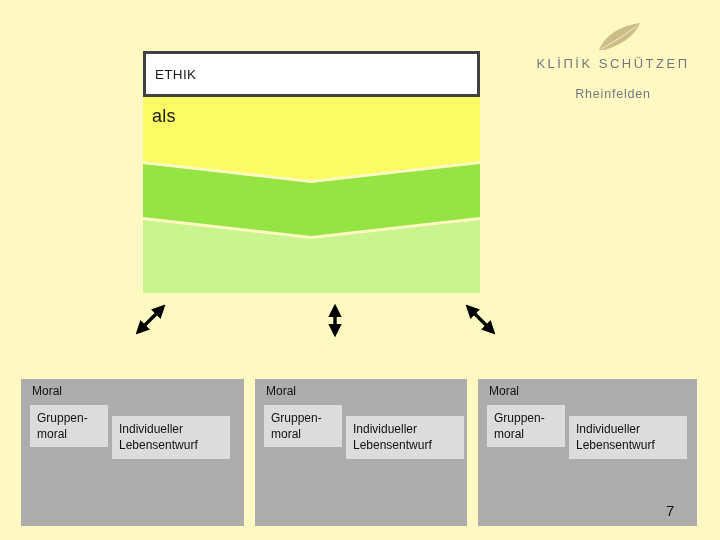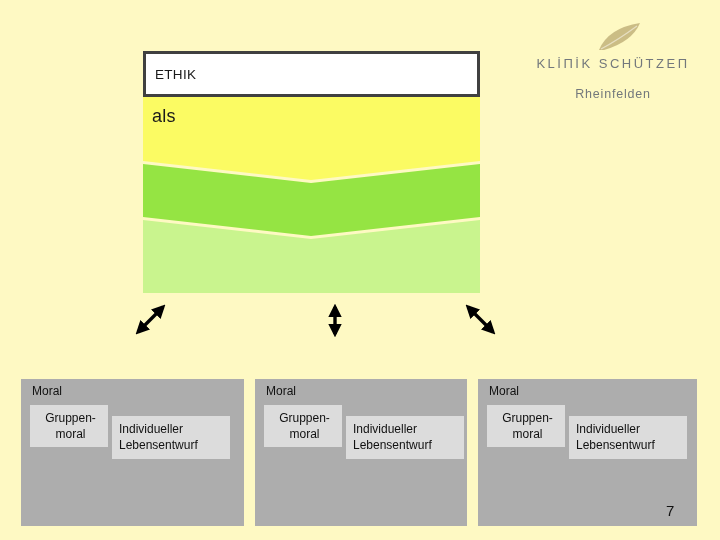--- a/index.html
+++ b/index.html
@@ -50,21 +50,21 @@
   .group.g2{left:255px;width:212px;}
   .group.g3{left:478px;width:219px;}
   .group .g-title{
     position:absolute;left:11px;top:5px;font-size:12px;color:#111111;
   }
   .subbox{
     position:absolute;background:#dcdcdc;box-sizing:border-box;
     font-size:12px;color:#111111;line-height:1.35;
     padding:5px 4px 0 7px;
   }
-  .subbox.gruppen{left:9px;top:26px;width:78px;height:42px;text-align:center;}
+  .subbox.gruppen{left:9px;top:26px;width:78px;height:42px;}
   .subbox.indiv{left:91px;top:37px;width:118px;height:43px;}
 
   
   .page-num{
     position:absolute;left:666px;top:502px;font-size:15px;color:#111111;
   }
 </style>
 </head>
 <body>
 

